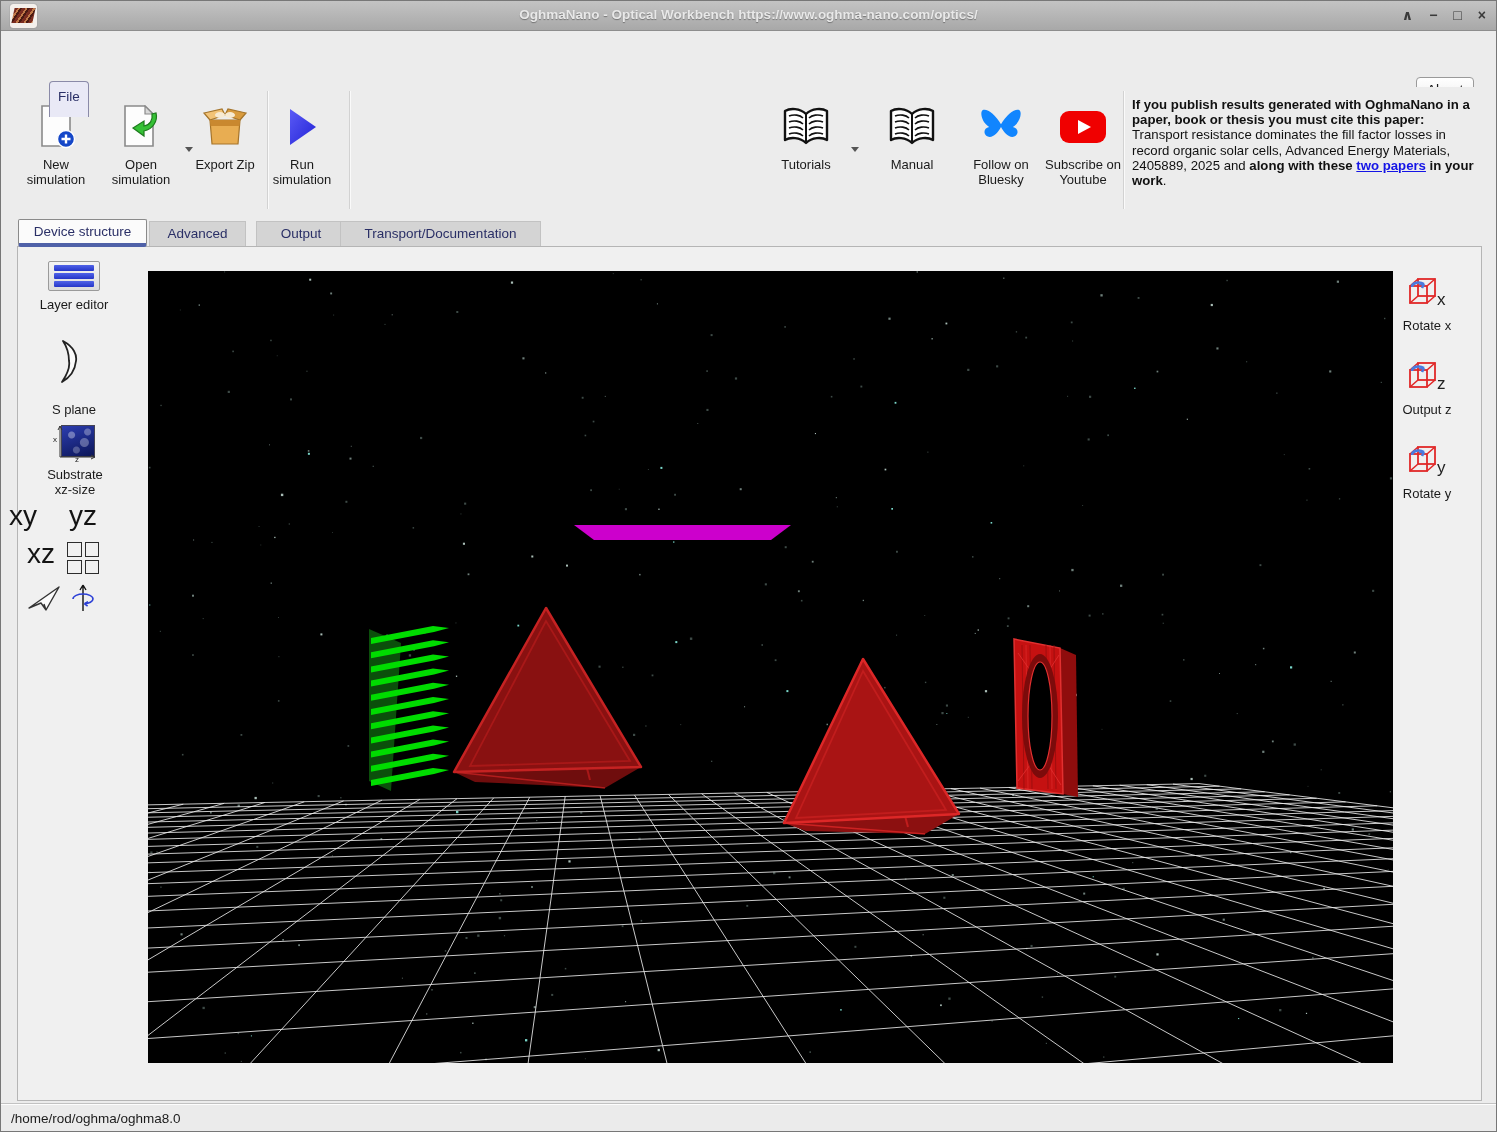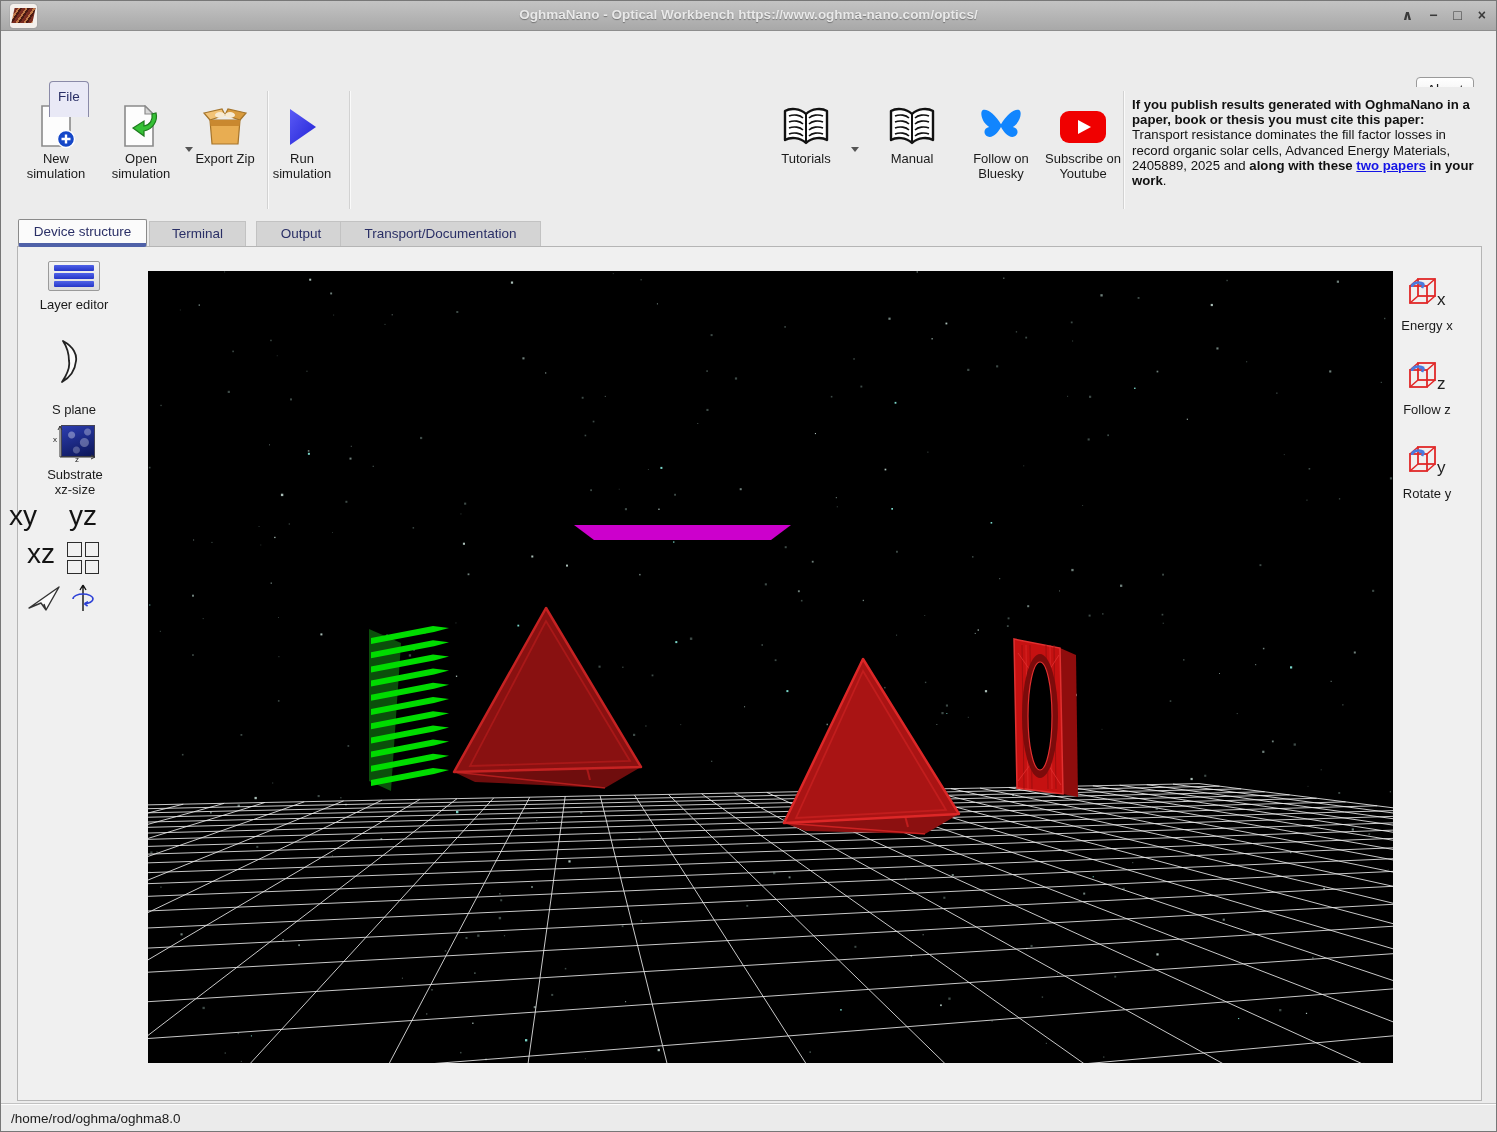--- a/index.html
+++ b/index.html
@@ -26,21 +26,21 @@
   .menu-tab.active{top:50px;height:36px;background:#e9e9f6;border:1px solid #8a8aa8;border-bottom:none;
     border-radius:4px 4px 0 0;line-height:30px;z-index:3;}
   .about-btn{position:absolute;right:22px;top:46px;width:58px;height:26px;background:linear-gradient(#ffffff,#ededed);
     border:1px solid #9a9a9a;border-radius:4px;font-size:14px;color:#1a1a1a;text-align:center;line-height:24px;}
   .signal-icon{position:absolute;right:100px;top:56px;width:14px;height:10px;opacity:.55;}
   .signal-icon i{position:absolute;bottom:0;background:#777;width:3px;}
   
   .toolbar{position:absolute;left:0;top:86px;width:100%;height:129px;background:#ececec;}
   .tbtn{position:absolute;top:16px;display:flex;flex-direction:column;align-items:center;cursor:default;}
   .tbtn .icon-box{height:48px;display:flex;align-items:center;justify-content:center;}
-  .tbtn .tlabel{font-size:13px;color:#1a1a1a;text-align:center;line-height:15px;}
+  .tbtn .tlabel{margin-top:6px;font-size:13px;color:#1a1a1a;text-align:center;line-height:15px;}
   .caret{position:absolute;width:0;height:0;border-left:4px solid transparent;border-right:4px solid transparent;
     border-top:5px solid #555;}
   .vsep{position:absolute;top:4px;width:1px;height:118px;background:#d2d2d2;box-shadow:1px 0 0 #fafafa;}
   .citation{position:absolute;left:1131px;top:10px;width:346px;font-size:13.2px;line-height:15.2px;color:#111;}
   .citation b{font-weight:bold;}
   .citation a{color:#1414e6;font-weight:bold;text-decoration:underline;cursor:pointer;}
   
   .doc-tab{position:absolute;font-size:13.5px;color:#2a2f66;text-align:center;cursor:default;}
   .doc-tab.inactive{top:220px;height:26px;background:#d4d4d4;border:1px solid #c2c2c2;line-height:24px;}
   .doc-tab.active{top:218px;height:28px;background:#fbfbfb;border:1px solid #8a8a8a;line-height:23px;
@@ -203,21 +203,21 @@
     </div>
 
     <div class="vsep" style="left:1122px;"></div>
 
     <div class="citation">
       <b>If you publish results generated with OghmaNano in a paper, book or thesis you must cite this paper:</b><span> Transport resistance dominates the fill factor losses in record organic solar cells, Advanced Energy Materials, 2405889, 2025 and </span><b>along with these </b><a>two papers</a><b> in your work</b><span>.</span>
     </div>
   </div>
 
   <div class="doc-tab active" style="left:17px;width:129px;">Device structure</div>
-  <div class="doc-tab inactive" style="left:148px;width:97px;">Terminal</div>
+  <div class="doc-tab inactive" style="left:148px;width:97px;">Advanced</div>
   <div class="doc-tab inactive" style="left:247px;width:90px;margin-left:8px;">Output</div>
   <div class="doc-tab inactive" style="left:339px;width:201px;">Transport/Documentation</div>
 
   <div class="content-panel"></div>
 
   <div class="layer-icon">
       <i></i>
       <i></i>
       <i></i>
     </div>
@@ -704,32 +704,32 @@
 
   <div style="position:absolute;left:1406px;top:275px;">
     <svg width="40" height="34" viewBox="0 0 40 34">
       <rect x="3" y="10" width="17" height="17" fill="none" stroke="#e02828" stroke-width="1.8"></rect>
       <rect x="11" y="3" width="17" height="17" fill="none" stroke="#e02828" stroke-width="1.8"></rect>
       <path d="M3,10 L11,3 M20,10 L28,3 M3,27 L11,20 M20,27 L28,20" stroke="#e02828" stroke-width="1.6"></path>
       <path d="M5,11 C5,7 12,5 17,8 M17,8 L12,8 M17,8 L15,12" stroke="#4a7ade" stroke-width="2.6" fill="none"></path>
     </svg>
     <span class="axis-letter" style="position:absolute;left:30px;top:14px;">x</span>
   </div>
-  <div class="rot-label" style="left:1398px;top:317px;width:56px;">Energy x</div>
+  <div class="rot-label" style="left:1398px;top:317px;width:56px;">Rotate x</div>
 
   <div style="position:absolute;left:1406px;top:359px;">
     <svg width="40" height="34" viewBox="0 0 40 34">
       <rect x="3" y="10" width="17" height="17" fill="none" stroke="#e02828" stroke-width="1.8"></rect>
       <rect x="11" y="3" width="17" height="17" fill="none" stroke="#e02828" stroke-width="1.8"></rect>
       <path d="M3,10 L11,3 M20,10 L28,3 M3,27 L11,20 M20,27 L28,20" stroke="#e02828" stroke-width="1.6"></path>
       <path d="M5,11 C5,7 12,5 17,8 M17,8 L12,8 M17,8 L15,12" stroke="#4a7ade" stroke-width="2.6" fill="none"></path>
     </svg>
     <span class="axis-letter" style="position:absolute;left:30px;top:14px;">z</span>
   </div>
-  <div class="rot-label" style="left:1398px;top:401px;width:56px;">Follow z</div>
+  <div class="rot-label" style="left:1398px;top:401px;width:56px;">Output z</div>
 
   <div style="position:absolute;left:1406px;top:443px;">
     <svg width="40" height="34" viewBox="0 0 40 34">
       <rect x="3" y="10" width="17" height="17" fill="none" stroke="#e02828" stroke-width="1.8"></rect>
       <rect x="11" y="3" width="17" height="17" fill="none" stroke="#e02828" stroke-width="1.8"></rect>
       <path d="M3,10 L11,3 M20,10 L28,3 M3,27 L11,20 M20,27 L28,20" stroke="#e02828" stroke-width="1.6"></path>
       <path d="M5,11 C5,7 12,5 17,8 M17,8 L12,8 M17,8 L15,12" stroke="#4a7ade" stroke-width="2.6" fill="none"></path>
     </svg>
     <span class="axis-letter" style="position:absolute;left:30px;top:14px;">y</span>
   </div>

